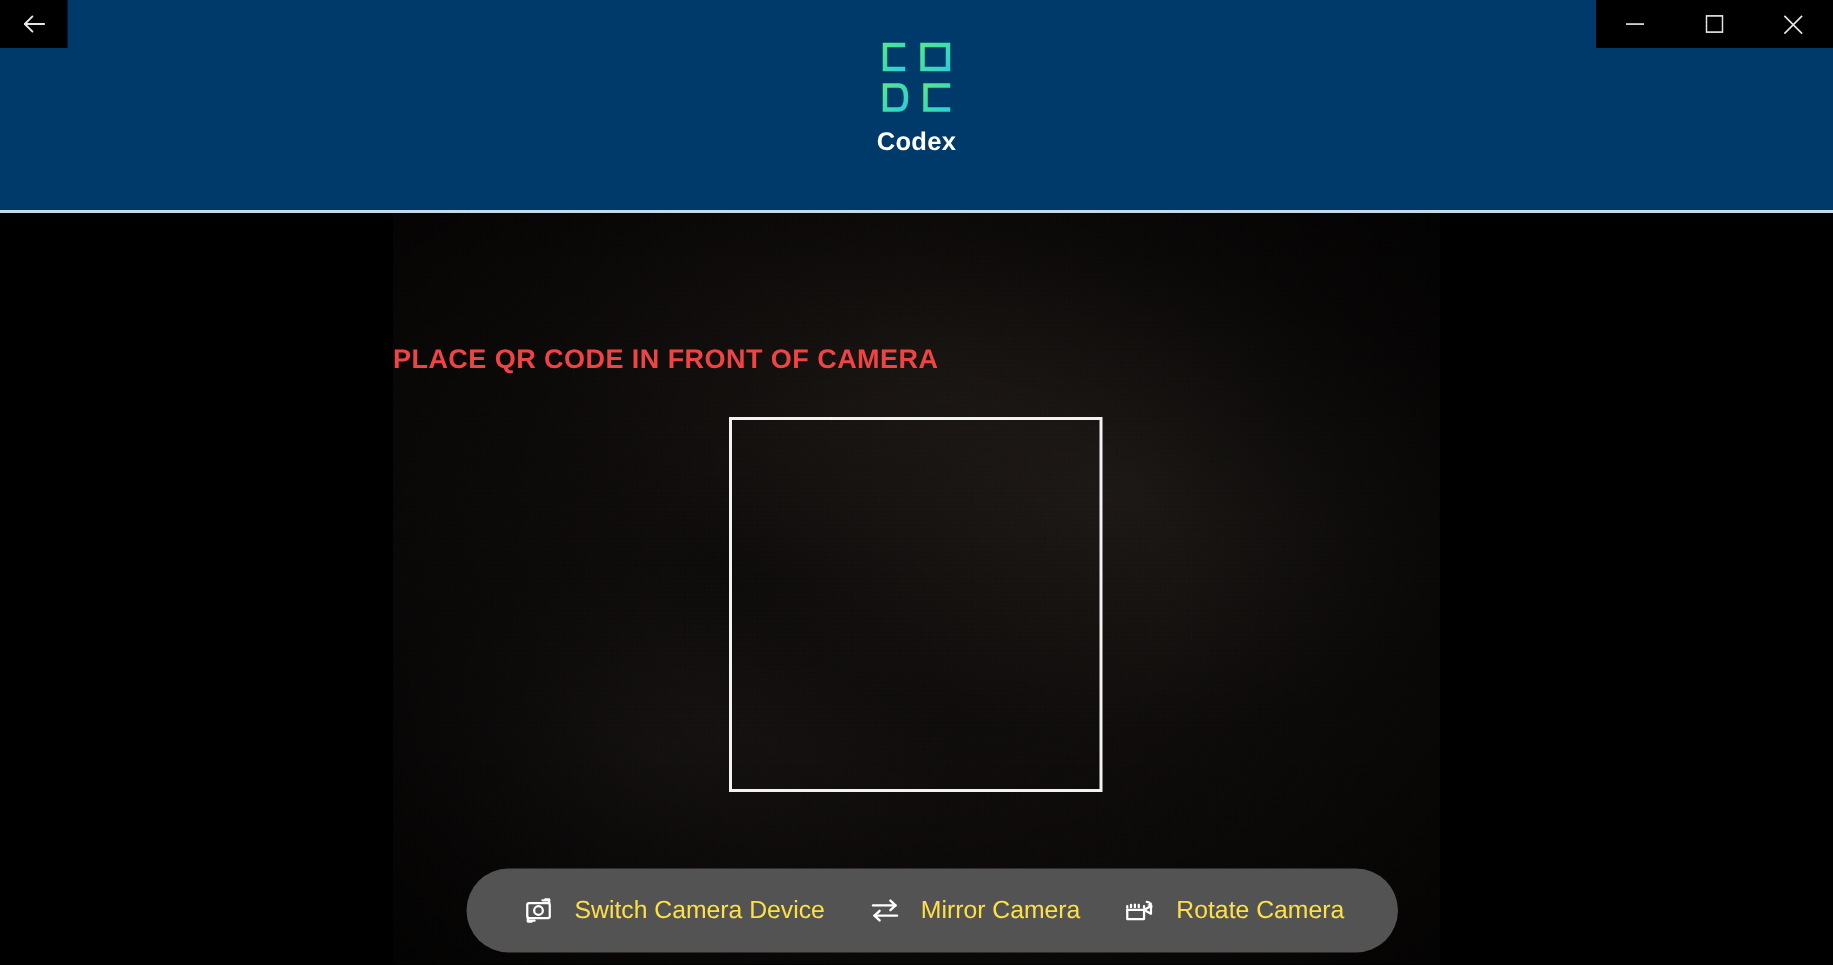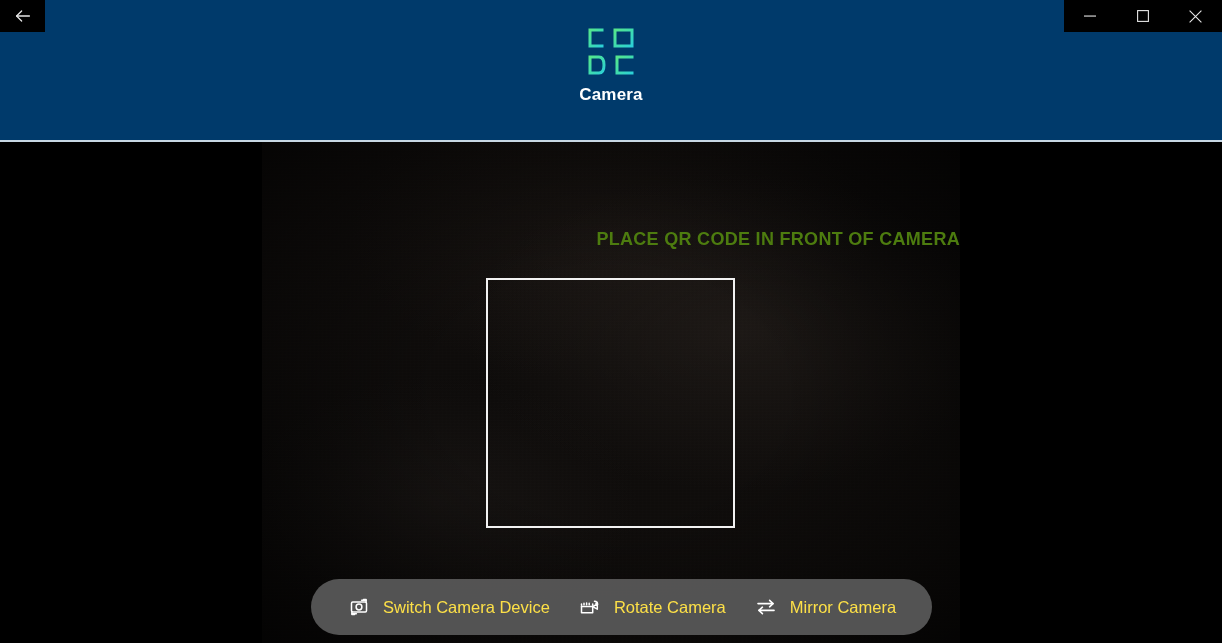--- a/index.html
+++ b/index.html
@@ -134,22 +134,22 @@
     position: absolute;
     inset: 0;
     background: radial-gradient(ellipse 70% 70% at 50% 50%, rgba(0,0,0,0) 35%, rgba(0,0,0,0.75) 100%);
   }
 
   .prompt {
     position: absolute;
     left: 262px;
     top: 87px;
     width: 698px;
-    text-align: right;
-    color: #4d7c0f;
+    text-align: left;
+    color: #ef4444;
     font-size: 18px;
     font-weight: bold;
     letter-spacing: 0.3px;
     z-index: 5;
   }
 
   .viewfinder {
     position: absolute;
     left: 486px;
     top: 136px;
@@ -228,21 +228,21 @@
           <path d="M31 25 H48"></path>
 
           <path d="M6 31 H15 Q20 31 20 39 Q20 47 15 47 H6 Z"></path>
 
           <path d="M26 31 V47"></path>
 
           <path d="M48 31 H33 V47 H48"></path>
           <path d="M33 39 H45"></path>
         </g>
       </svg>
-      <div class="brand-name">Camera</div>
+      <div class="brand-name">Codex</div>
     </div>
   </div>
 
   <div class="stage">
     <div class="camera-feed">
       <div class="camera-noise"></div>
       <div class="camera-vignette"></div>
     </div>
 
     <div class="prompt">PLACE QR CODE IN FRONT OF CAMERA</div>
@@ -260,44 +260,44 @@
             <path d="M14.6 5.2 h4.5"></path>
             <path d="M7.5 19.4 H4.9 v-2.6"></path>
             <path d="M9.4 18.8 H4.9"></path>
           </svg>
         </span>
         <span class="tool-label">Switch Camera Device</span>
       </div>
 
       <div class="tool-btn">
         <span class="tool-icon">
+          <svg width="24" height="24" viewBox="0 0 24 24" fill="none" stroke="#ffffff" stroke-width="1.6" stroke-linecap="round" stroke-linejoin="round">
+            <path d="M4 8.6 H19"></path>
+            <path d="M15.6 5.4 L19 8.6 L15.6 11.8"></path>
+            <path d="M20 15.4 H5"></path>
+            <path d="M8.4 12.2 L5 15.4 L8.4 18.6"></path>
+          </svg>
+        </span>
+        <span class="tool-label">Mirror Camera</span>
+      </div>
+
+      <div class="tool-btn">
+        <span class="tool-icon">
           <svg width="24" height="24" viewBox="0 0 24 24" fill="none" stroke="#ffffff" stroke-width="1.5" stroke-linecap="round" stroke-linejoin="round">
             <path d="M3.5 11.5 v6.2 h11.2 v-6.2"></path>
             <path d="M3.5 11.5 h11.2"></path>
             <path d="M3.5 9 v1.2 M6 8.2 v1.6 M8.6 8 v1.8 M11.2 8.2 v1.6 M14.7 9 v1.2" stroke-dasharray="0.1 0"></path>
             <path d="M14.7 11.6 l4.6 -2.6 v5.2 z" fill="none"></path>
             <path d="M16.5 6.2 a3.3 3.3 0 0 1 3.1 3.4"></path>
             <path d="M19.9 6.6 l-0.3 3.1 -2.8 -1.3" fill="#ffffff" stroke="none"></path>
           </svg>
         </span>
         <span class="tool-label">Rotate Camera</span>
       </div>
 
-      <div class="tool-btn">
-        <span class="tool-icon">
-          <svg width="24" height="24" viewBox="0 0 24 24" fill="none" stroke="#ffffff" stroke-width="1.6" stroke-linecap="round" stroke-linejoin="round">
-            <path d="M4 8.6 H19"></path>
-            <path d="M15.6 5.4 L19 8.6 L15.6 11.8"></path>
-            <path d="M20 15.4 H5"></path>
-            <path d="M8.4 12.2 L5 15.4 L8.4 18.6"></path>
-          </svg>
-        </span>
-        <span class="tool-label">Mirror Camera</span>
-      </div>
-
     </div>
   </div>
 
   <div class="titlebar">
 
     <div class="back-btn">
       <span>
         <svg width="22" height="22" viewBox="0 0 24 24" fill="none" stroke="#e6e6e6" stroke-width="1.4" stroke-linecap="round" stroke-linejoin="round">
           <path d="M19 12 H5"></path>
           <path d="M10.5 6.5 L5 12 L10.5 17.5"></path>

